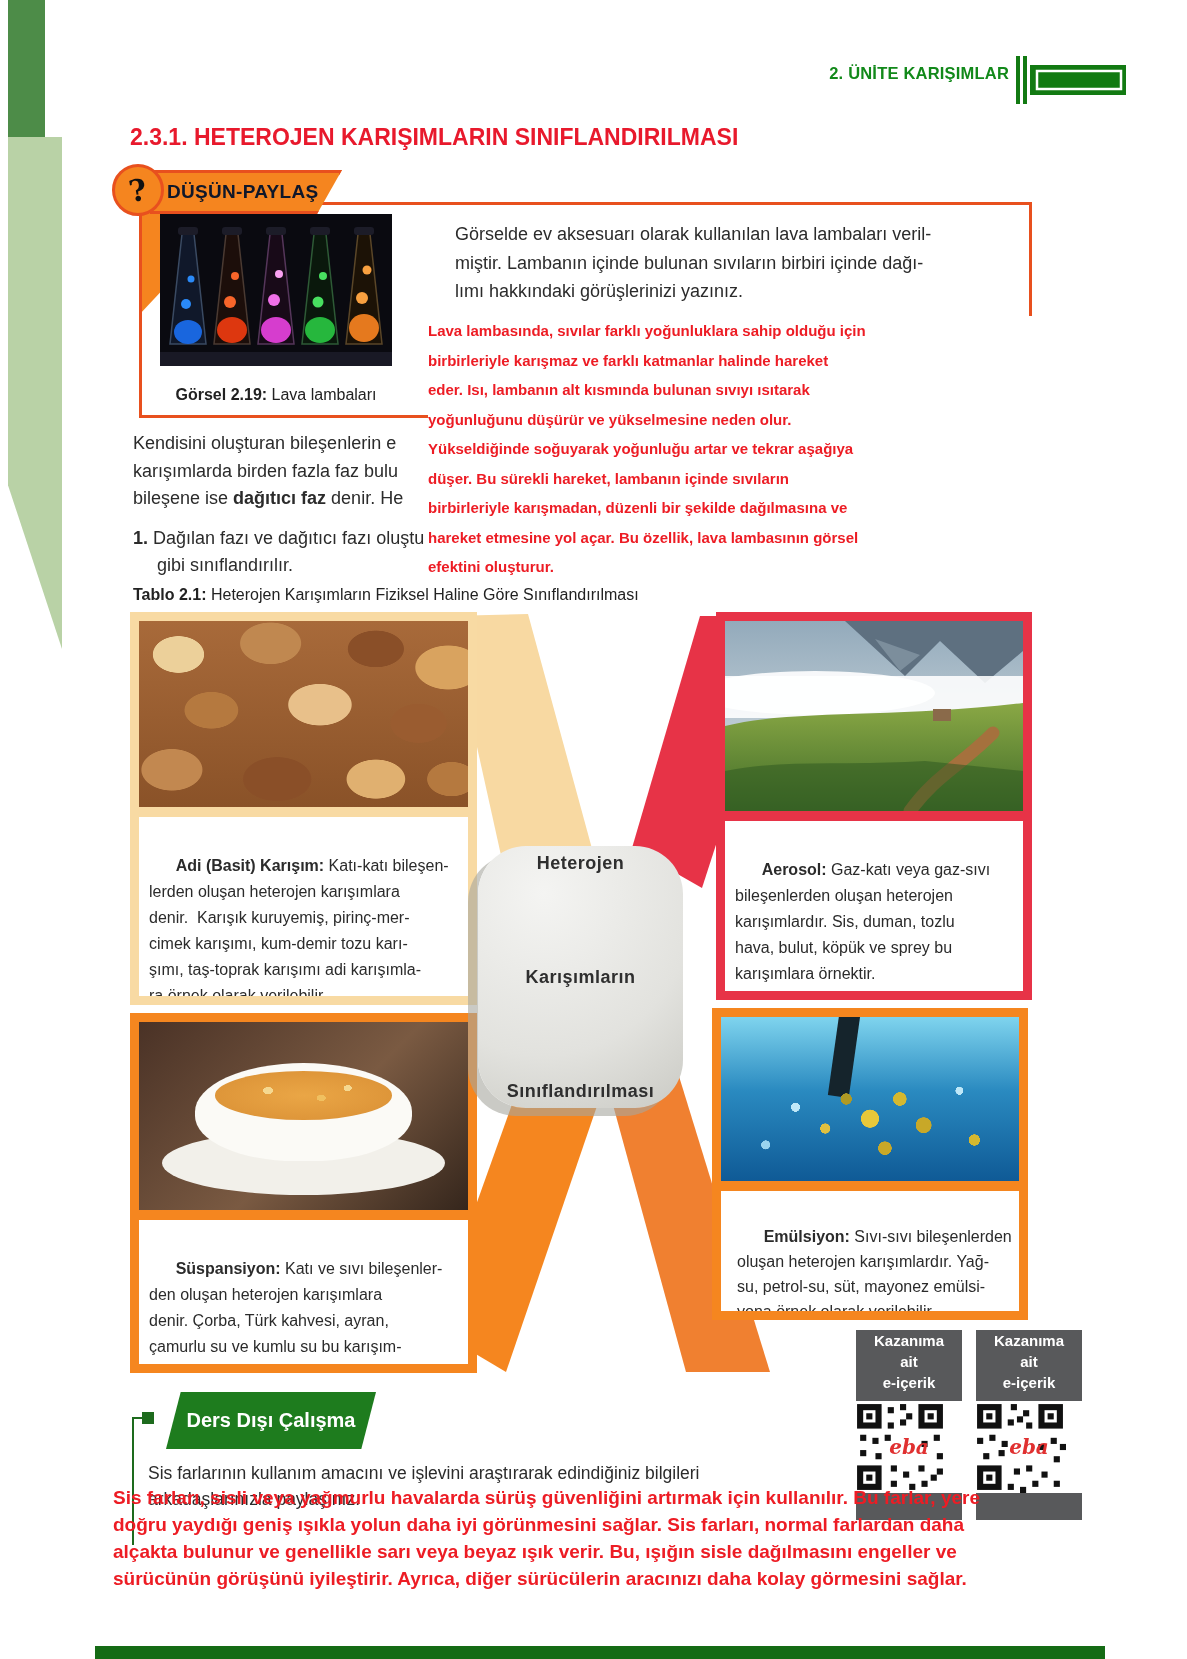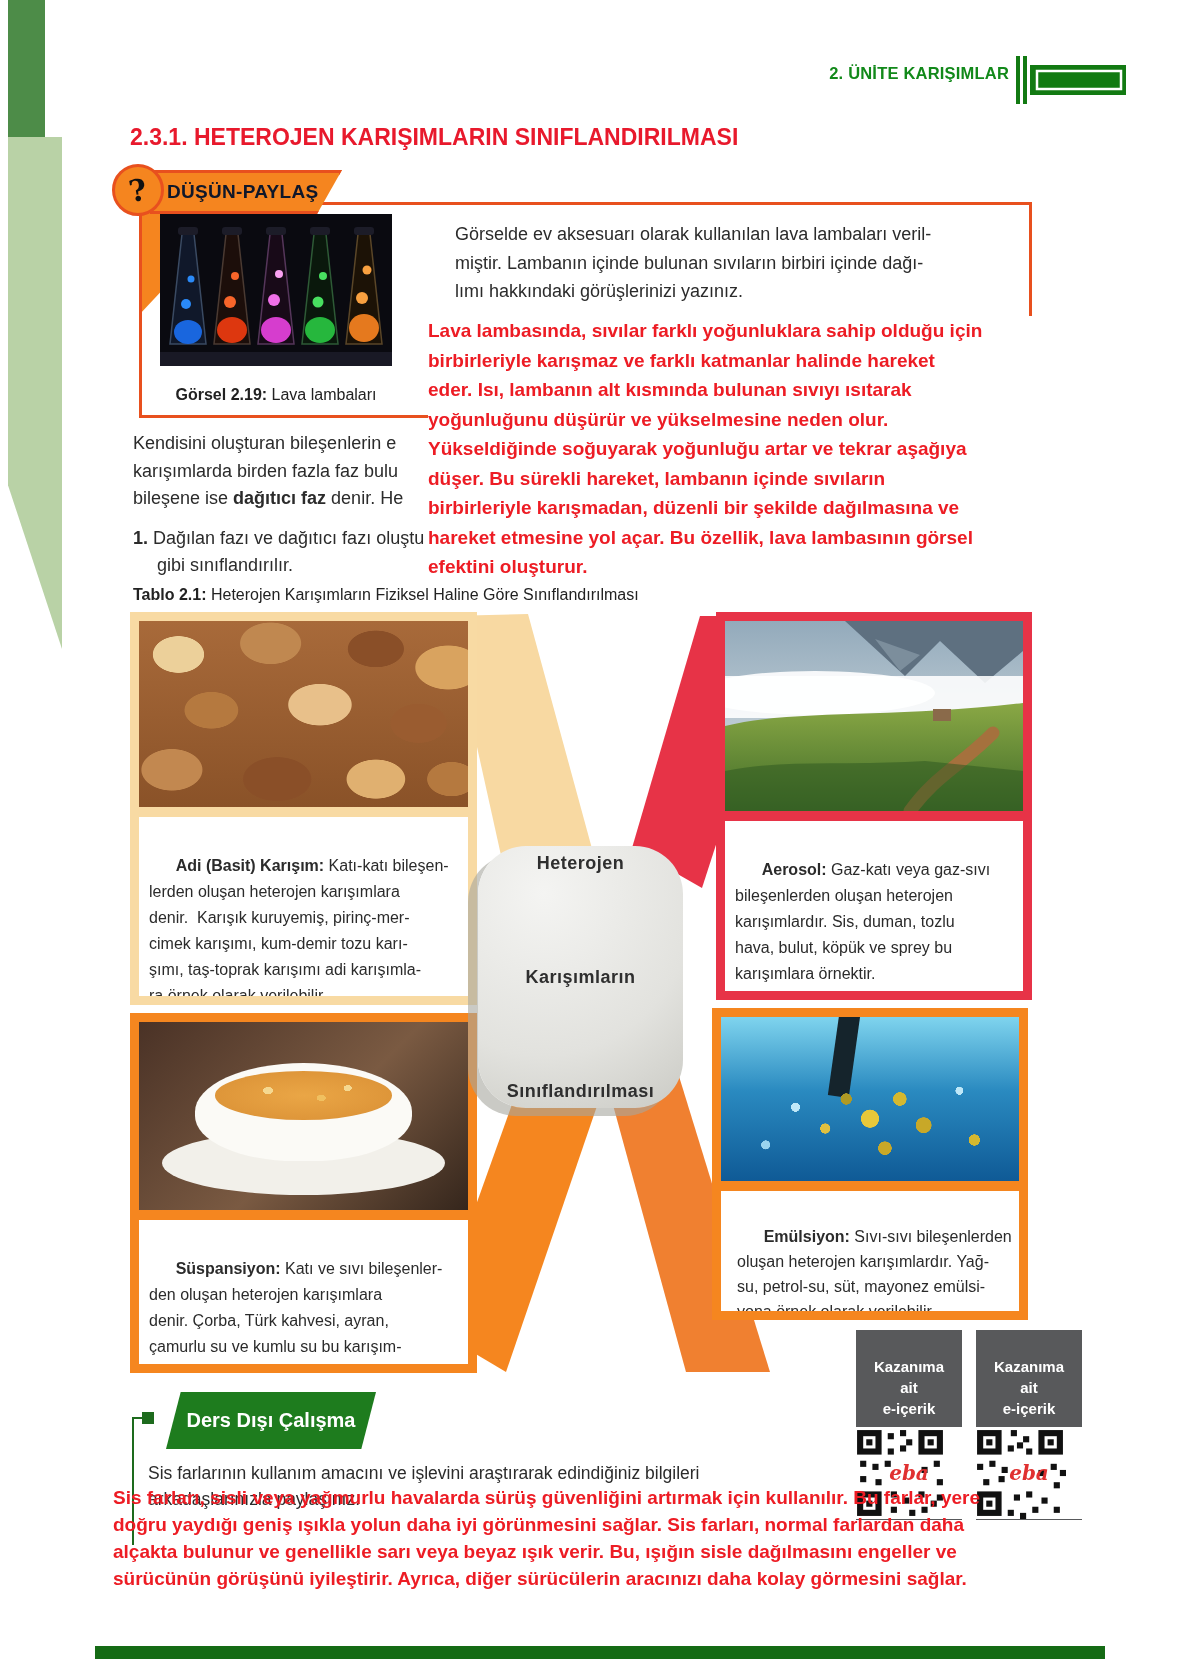--- a/index.html
+++ b/index.html
@@ -32,21 +32,21 @@
   .badge-circle span{font-size:30px;font-weight:800;color:#111;transform:rotate(-10deg);font-family:"DejaVu Serif", serif;}
 
   .lava-wrap{left:160px;top:214px;width:232px;height:152px;z-index:3;background:#0a0a10;}
   .img-caption{left:146px;top:386px;width:260px;text-align:center;font-size:16px;color:#222;z-index:3;}
   .img-caption b{font-weight:bold;}
 
   .question-text{left:455px;top:220px;width:570px;font-size:18px;line-height:28.5px;color:#2b2b2b;
                  white-space:pre-line;z-index:3;}
 
   .red-answer{left:428px;top:316px;width:650px;background:#fff;color:#ed1c24;font-weight:bold;
-              font-size:19px;line-height:29.5px;white-space:pre-line;z-index:6;}
+              font-size:15px;line-height:29.5px;white-space:pre-line;z-index:6;}
 
   .body-par{left:133px;top:430px;width:294px;font-size:18px;line-height:27.5px;color:#2b2b2b;z-index:1;}
   .body-par .frag{white-space:nowrap;overflow:hidden;}
   .body-par .item{margin-top:12px;}
   .body-par .item .cont{padding-left:24px;}
 
   .tablo-cap{left:133px;top:586px;width:720px;font-size:16px;color:#222;z-index:1;white-space:nowrap;}
   .tablo-cap b{font-weight:bold;}
 
   
@@ -106,21 +106,21 @@
 
   
   .bubble{left:478px;top:846px;width:205px;height:262px;border-radius:48px;z-index:3;
           background:radial-gradient(120% 100% at 32% 18%, #f4f4f2, #e2e2de 62%, #cacac4);
           box-shadow:-10px 8px 0 rgba(166,166,158,.6);
           display:flex;flex-direction:column;align-items:center;justify-content:space-between;}
   .bubble div{font-size:18px;font-weight:bold;color:#2f2f2f;line-height:34px;letter-spacing:.5px;}
 
   
   .qrbox{width:106px;height:190px;background:#58595b;z-index:2;display:flex;flex-direction:column;
-         align-items:center;padding-top:26px;box-sizing:border-box;}
+         align-items:center;padding-top:0;box-sizing:border-box;}
   .qrbox .lbl{color:#fff;font-weight:bold;font-size:15px;line-height:21px;text-align:center;}
   .qr-a{left:856px;top:1330px;}
   .qr-b{left:976px;top:1330px;}
   .qrwrap{position:relative;margin-top:8px;width:111px;height:92px;background:#fff;}
   .qrwrap .brand{position:absolute;left:0;right:0;top:34px;text-align:center;color:#e03030;
                  font-size:20px;font-weight:bold;font-style:italic;font-family:"DejaVu Serif", serif;}
 
   
   .conn-sq{left:142px;top:1412px;width:12px;height:12px;background:#1d6b1d;z-index:2;}
   .conn-h{left:132px;top:1417px;width:12px;height:2px;background:#1d6b1d;}

